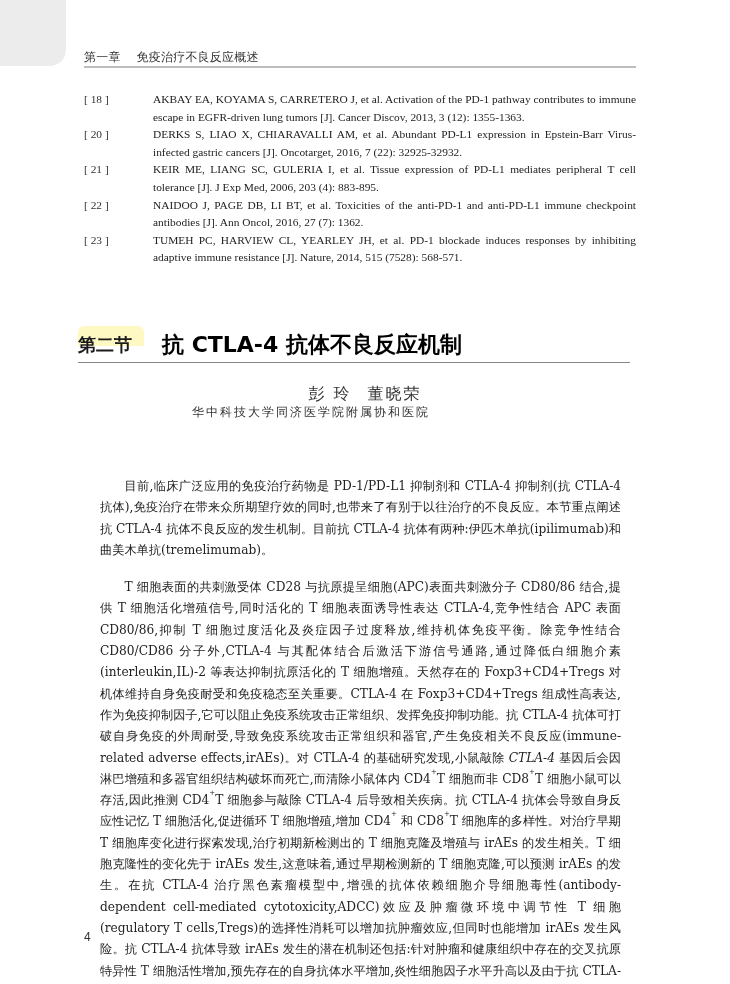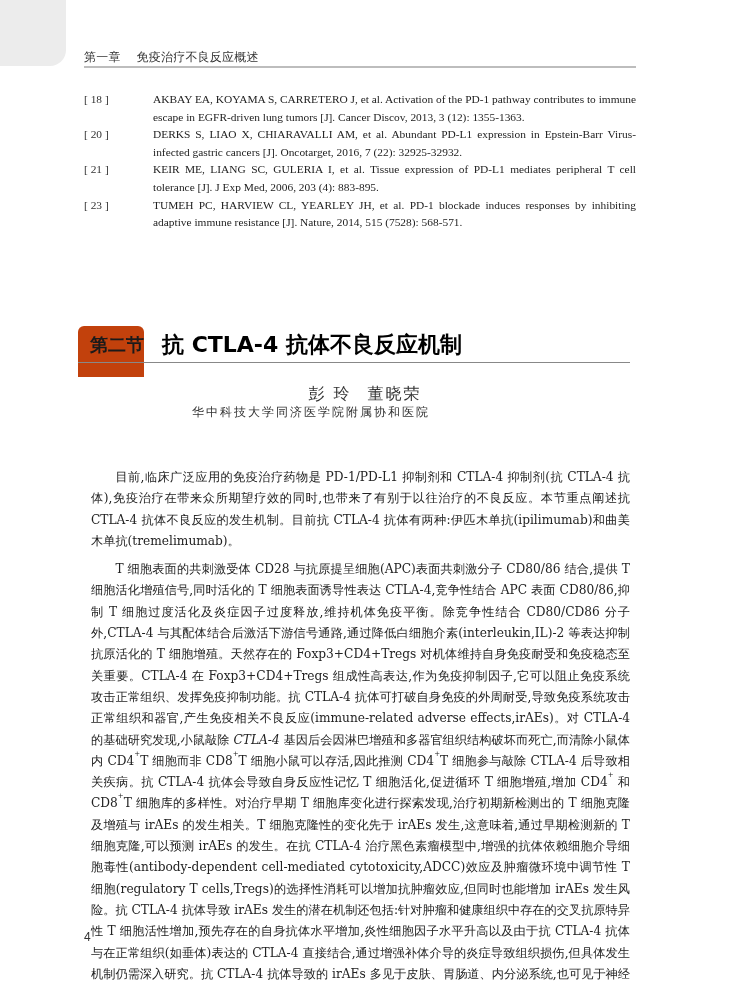--- a/index.html
+++ b/index.html
@@ -28,24 +28,24 @@
     font-family: "Liberation Serif", "DejaVu Serif", serif;
     font-size: 11.4px; line-height: 17.6px; color: #222;
   }
   .ref { display: flex; margin-bottom: 0; gap: 36px; }
   .ref-num { width: 33px; flex: none; color: #333; }
   .ref-text { flex: 1; text-align: justify; }
   .section-head {
     position: absolute; left: 78px; top: 326px; width: 552px; height: 36px;
   }
   .section-tab {
-    position: absolute; left: 0; top: 0; height: 51px; width: 66px;
-    background: #c2410c; border-top-left-radius: 6px; border-top-right-radius: 6px;
+    position: absolute; left: 0; top: 0; height: 20px; width: 66px;
+    background: #fef9c3; border-top-left-radius: 6px; border-top-right-radius: 6px;
     font-family: "DejaVu Sans", "Liberation Sans", sans-serif;
-    font-weight: bold; font-size: 18px; line-height: 38px; text-align: right; color: #1a1a1a;
+    font-weight: bold; font-size: 18px; line-height: 38px; text-align: left; color: #1a1a1a;
   }
   .section-title {
     position: absolute; left: 84px; top: 0; line-height: 38px;
     font-family: "DejaVu Sans", "Liberation Sans", sans-serif;
     font-weight: bold; font-size: 22px; color: #000000; white-space: nowrap;
   }
   .section-rule {
     position: absolute; left: 78px; top: 362px; width: 552px; height: 1px; background: #888;
   }
   .authors {
@@ -56,21 +56,21 @@
   .affil {
     position: absolute; left: 0; width: 622px; top: 404px; text-align: center;
     font-size: 12px; color: #333; letter-spacing: 2px;
   }
   .body-text {
     position: absolute; left: 84px; top: 460px; width: 553px;
     font-family: "DejaVu Serif", "Liberation Serif", serif;
     font-size: 12.2px; line-height: 21.3px; color: #222;
     text-align: justify;
   }
-  .body-text p { margin: 7px; text-indent: 2em; }
+  .body-text p { margin: 16px; text-indent: 2em; }
   .body-text i { font-style: italic; }
   .body-text sup { font-size: 7px; vertical-align: top; line-height: 1; }
   .page-num {
     position: absolute; left: 84px; top: 930px;
     font-family: "Liberation Sans", "DejaVu Sans", sans-serif;
     font-size: 12px; color: #333;
   }
 </style>
 </head>
 <body>
@@ -89,20 +89,24 @@
   </div>
   <div class="ref">
     <span class="ref-num">[ 20 ]</span>
     <span class="ref-text">DERKS S, LIAO X, CHIARAVALLI AM, et al. Abundant PD-L1 expression in Epstein-Barr Virus-infected gastric cancers [J]. Oncotarget, 2016, 7 (22): 32925-32932.</span>
   </div>
   <div class="ref">
     <span class="ref-num">[ 21 ]</span>
     <span class="ref-text">KEIR ME, LIANG SC, GULERIA I, et al. Tissue expression of PD-L1 mediates peripheral T cell tolerance [J]. J Exp Med, 2006, 203 (4): 883-895.</span>
   </div>
   <div class="ref">
+    <span class="ref-num">[ 22 ]</span>
+    <span class="ref-text">NAIDOO J, PAGE DB, LI BT, et al. Toxicities of the anti-PD-1 and anti-PD-L1 immune checkpoint antibodies [J]. Ann Oncol, 2016, 27 (7): 1362.</span>
+  </div>
+  <div class="ref">
     <span class="ref-num">[ 23 ]</span>
     <span class="ref-text">TUMEH PC, HARVIEW CL, YEARLEY JH, et al. PD-1 blockade induces responses by inhibiting adaptive immune resistance [J]. Nature, 2014, 515 (7528): 568-571.</span>
   </div>
 </div>
 
 <div class="section-head">
   <div class="section-tab">第二节</div>
   <div class="section-title">抗 CTLA-4 抗体不良反应机制</div>
 </div>
 <div class="section-rule"></div>

